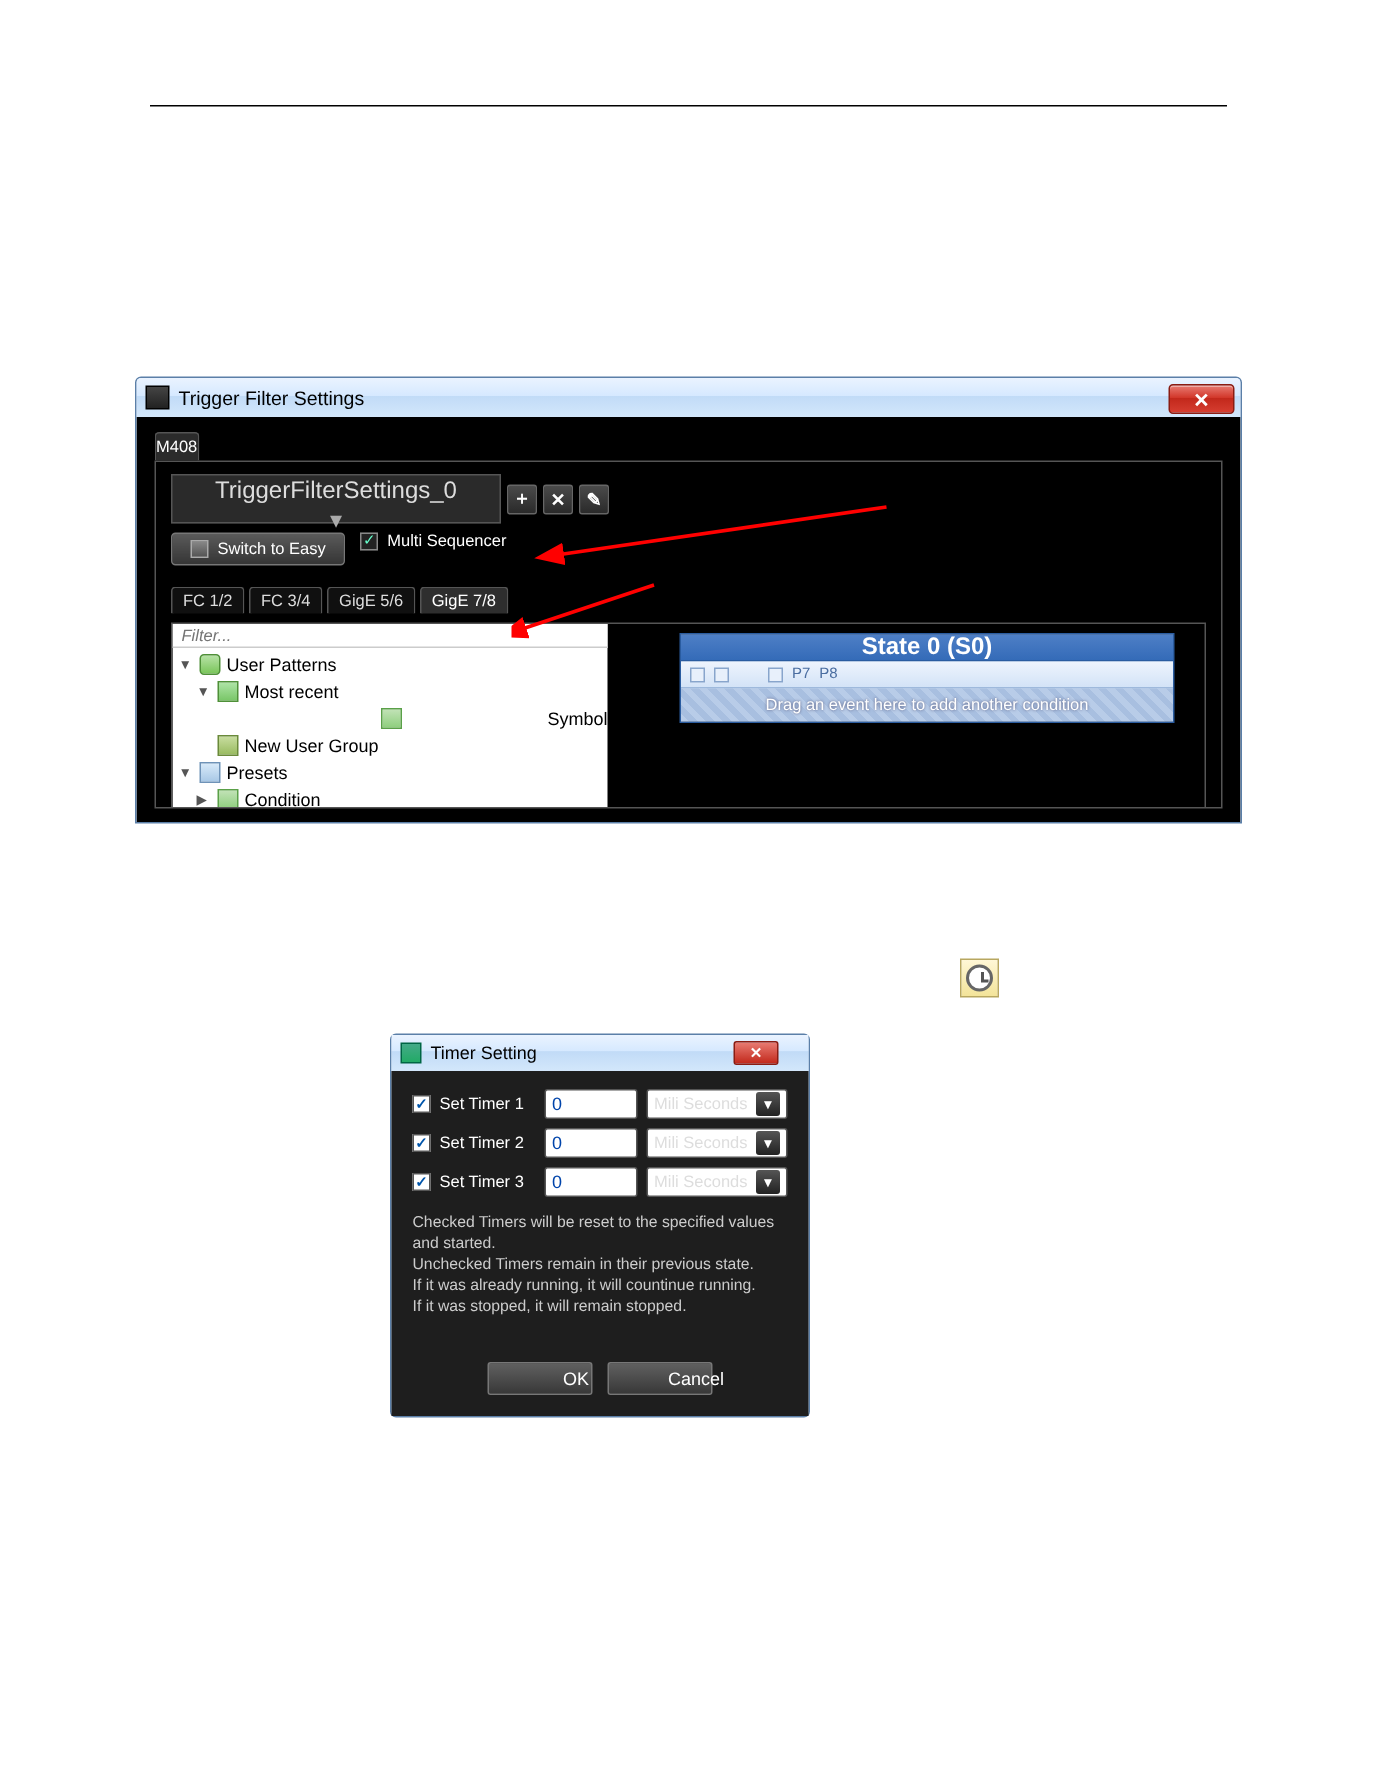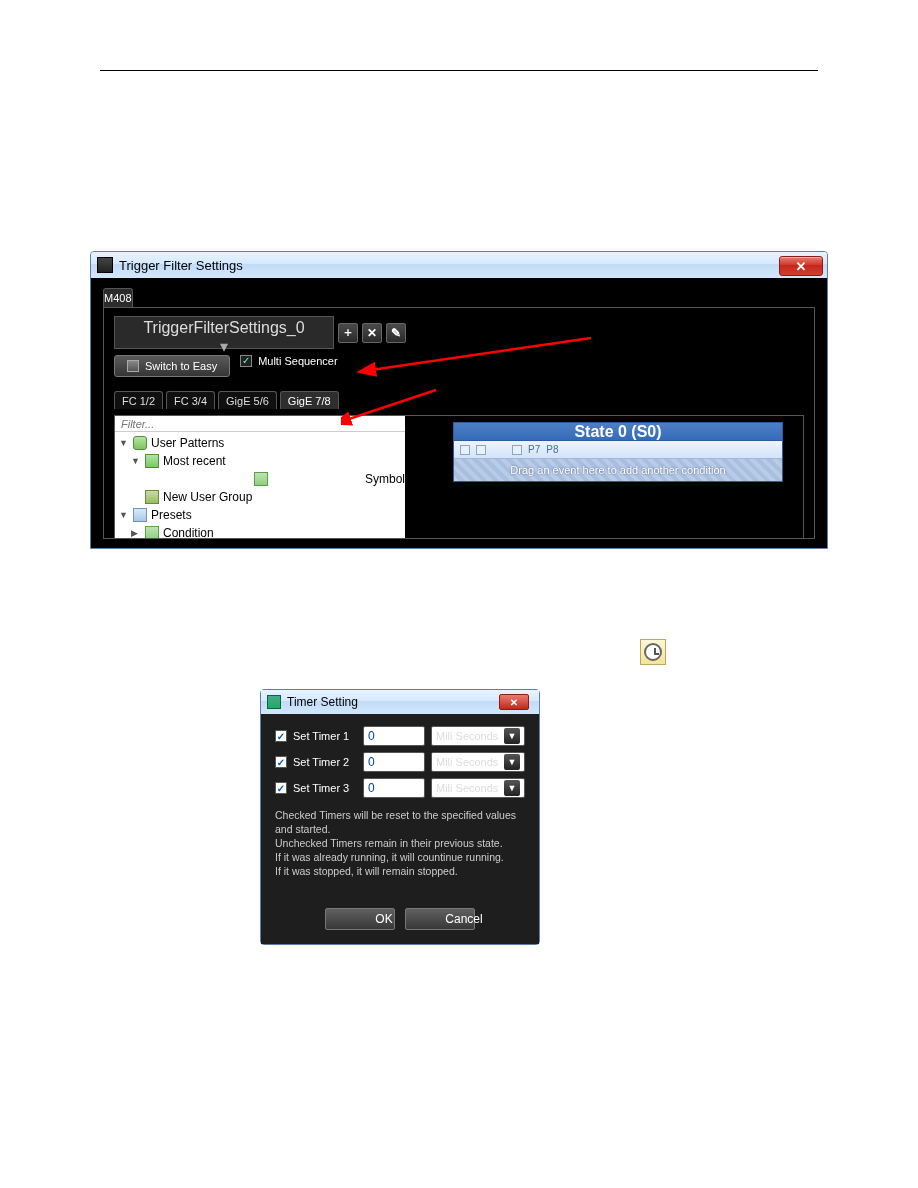--- a/index.html
+++ b/index.html
@@ -291,21 +291,21 @@
   .win2-frame {
     width: 280px;
     margin-left: 200px;
     background: linear-gradient(#d6e8fb,#bedafb);
     border: 1px solid #5b7fa8;
     border-radius: 4px;
   }
   .win2-titlebar {
     display: flex; align-items: center;
     height: 24px;
-    padding: 0 10px 0 6px;
+    padding: 0 20px 0 6px;
     background: linear-gradient(#eaf3ff 0%, #d6e9ff 45%, #c1dbf7 46%, #d3e7fb 100%);
   }
   .win2-titlebar .app-icon {
     width: 14px; height: 14px;
     background: linear-gradient(#4a8,#2a6);
     border: 1px solid #064;
     margin-right: 6px;
   }
   .win2-titlebar .title-text { flex: 1; font-size: 12px; }
   .win2-close {

